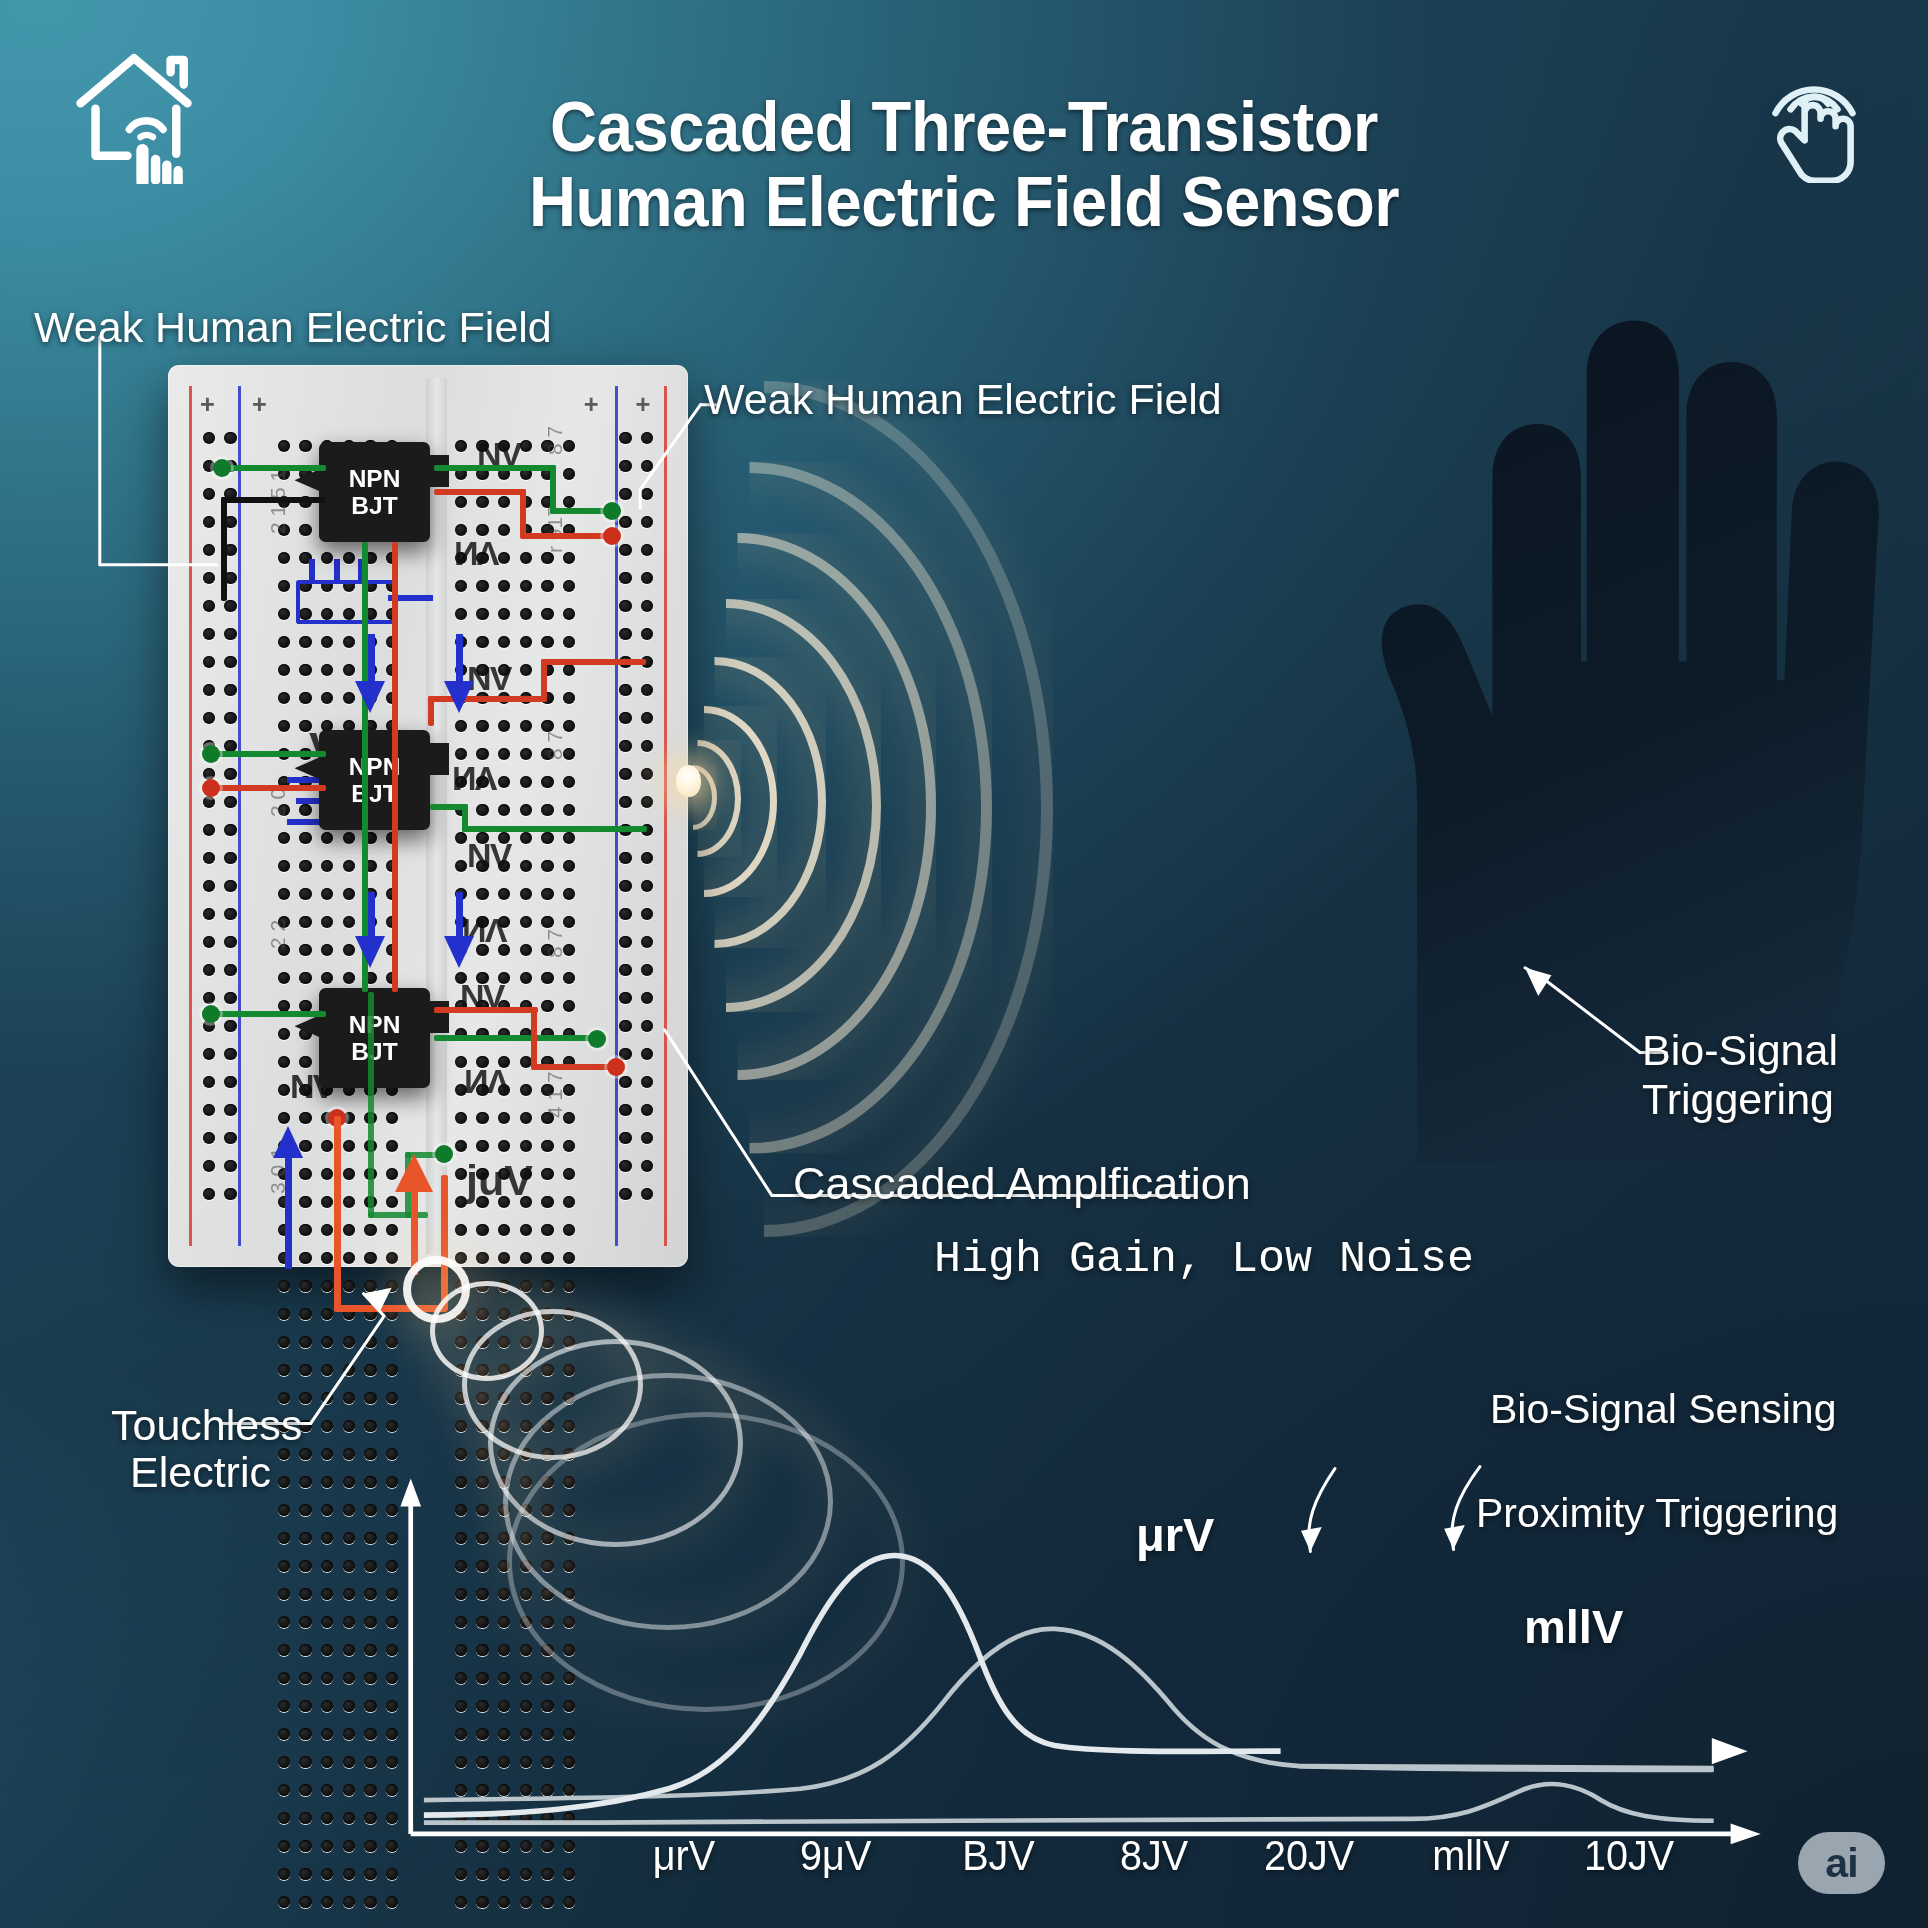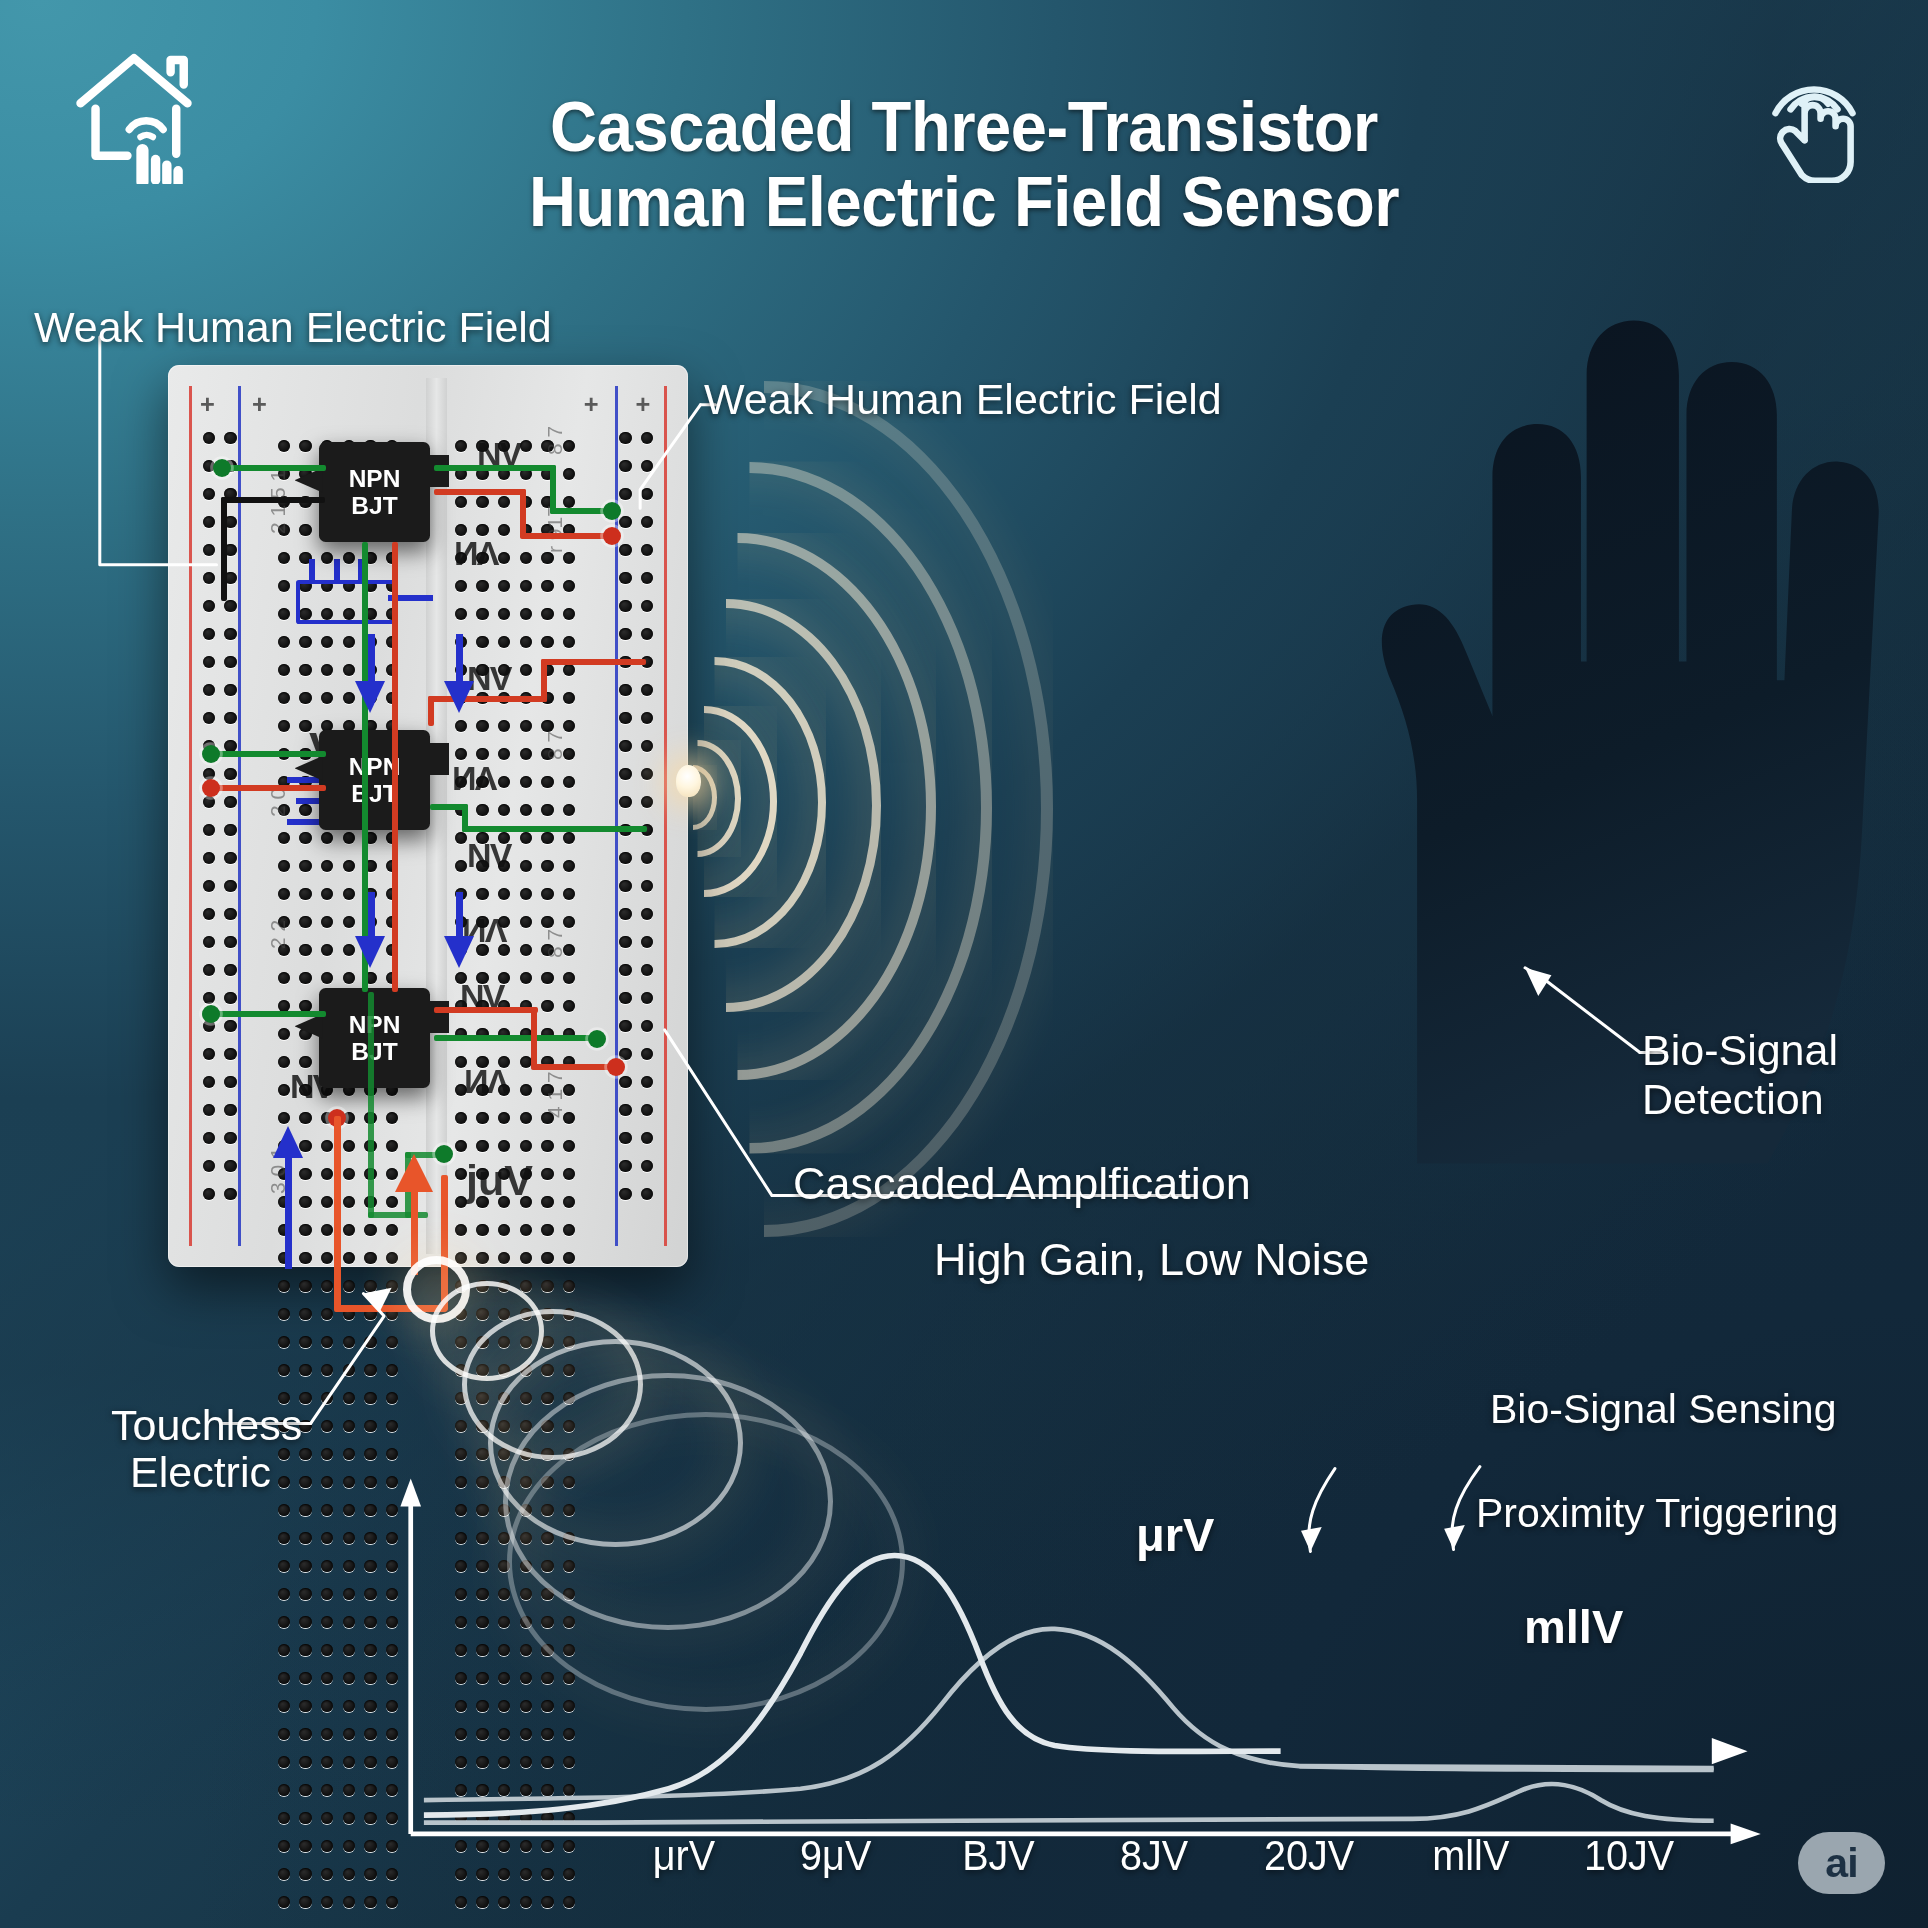--- a/index.html
+++ b/index.html
@@ -1112,27 +1112,27 @@
     <path d="M1418 1560 C1396 1592 1386 1618 1392 1648"></path>
     <path d="M1392 1648 L1382 1626 L1404 1622 Z" fill="#ffffff" stroke="none"></path>
     <path d="M1572 1558 C1548 1590 1538 1616 1544 1646"></path>
     <path d="M1544 1646 L1534 1624 L1556 1620 Z" fill="#ffffff" stroke="none"></path>
   </svg>
 
   <div class="label" style="left:34px;top:303px;font-size:43px;">Weak Human Electric Field</div>
   <div class="label" style="left:704px;top:375px;font-size:43px;">Weak Human Electric Field</div>
 
   <div class="label" style="left:793px;top:1158px;font-size:45px;">Cascaded Amplfication</div>
-  <div class="label" style="left:934px;top:1234px;font-size:45px;">High Gain, Low Noise</div>
+  <div class="label" style="left:934px;top:1234px;font-size:45px;font-family:Liberation Mono, monospace;">High Gain, Low Noise</div>
 
   <div class="label" style="left:111px;top:1401px;font-size:43px;">Touchless</div>
   <div class="label" style="left:130px;top:1448px;font-size:43px;">Electric</div>
 
   <div class="label" style="left:1642px;top:1026px;font-size:43px;">Bio-Signal</div>
-  <div class="label" style="left:1642px;top:1075px;font-size:43px;">Detection</div>
+  <div class="label" style="left:1642px;top:1075px;font-size:43px;">Triggering</div>
 
 
   <div id="ylabel-holder">
     
   </div>
 
   <svg id="chart" viewBox="0 0 1520 420" fill="none" preserveAspectRatio="none">
     <defs>
       <linearGradient id="glowline" x1="0" y1="0" x2="1" y2="0">
         <stop offset="0%" stop-color="#ffffff" stop-opacity="0.95"></stop>

